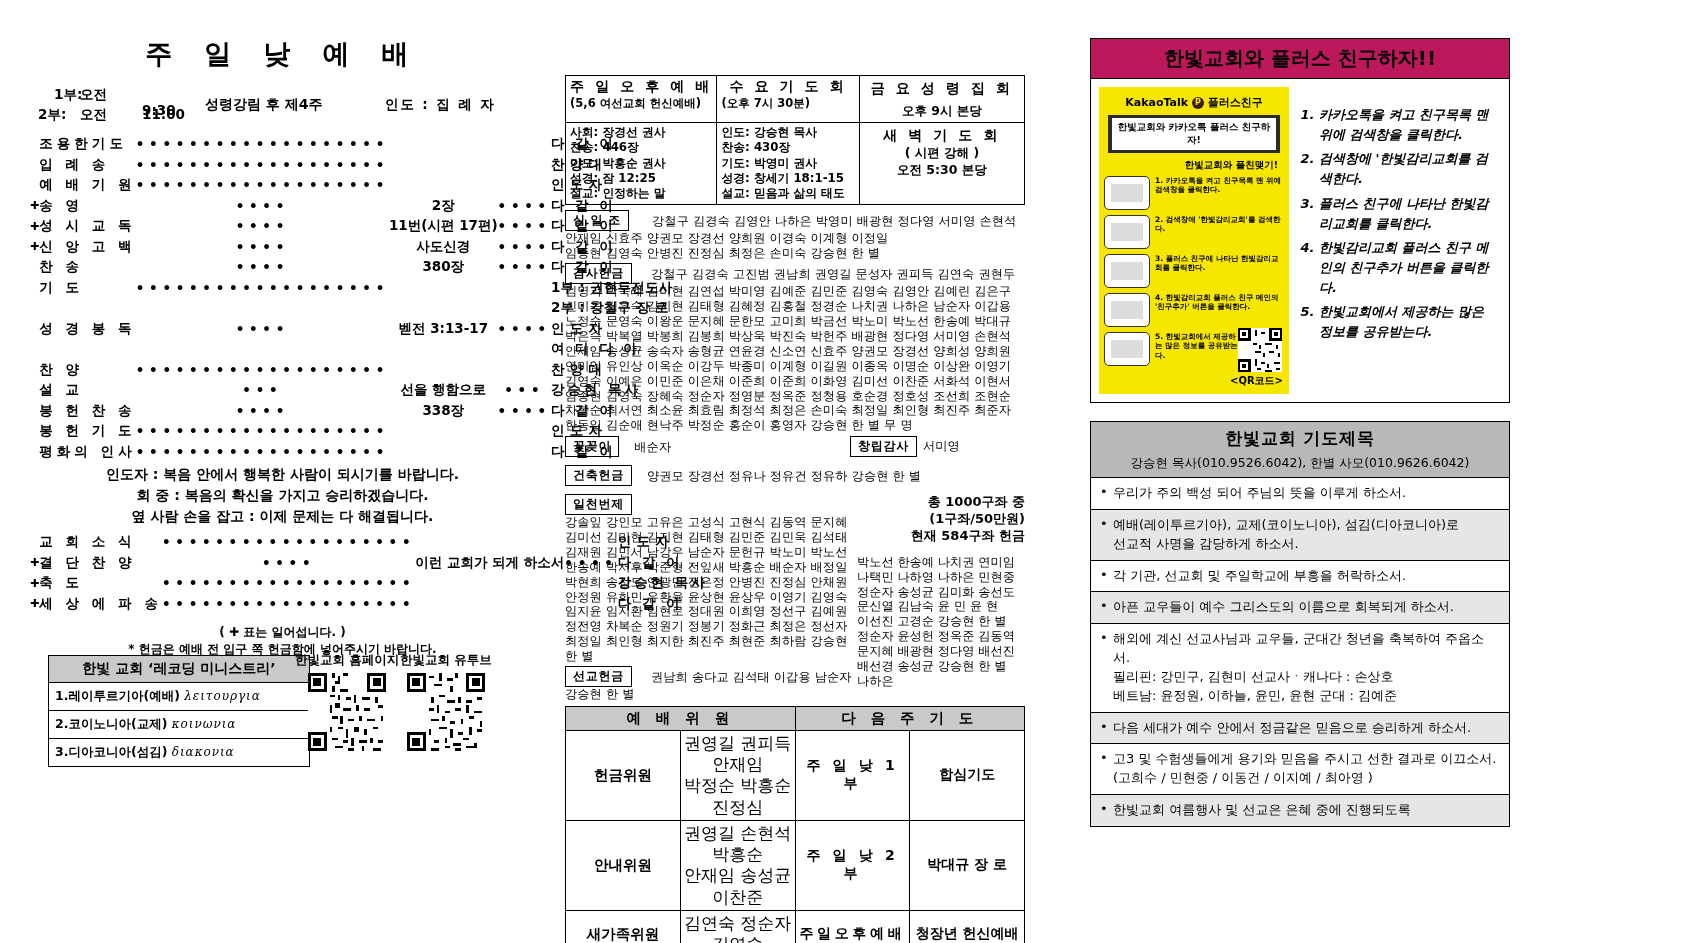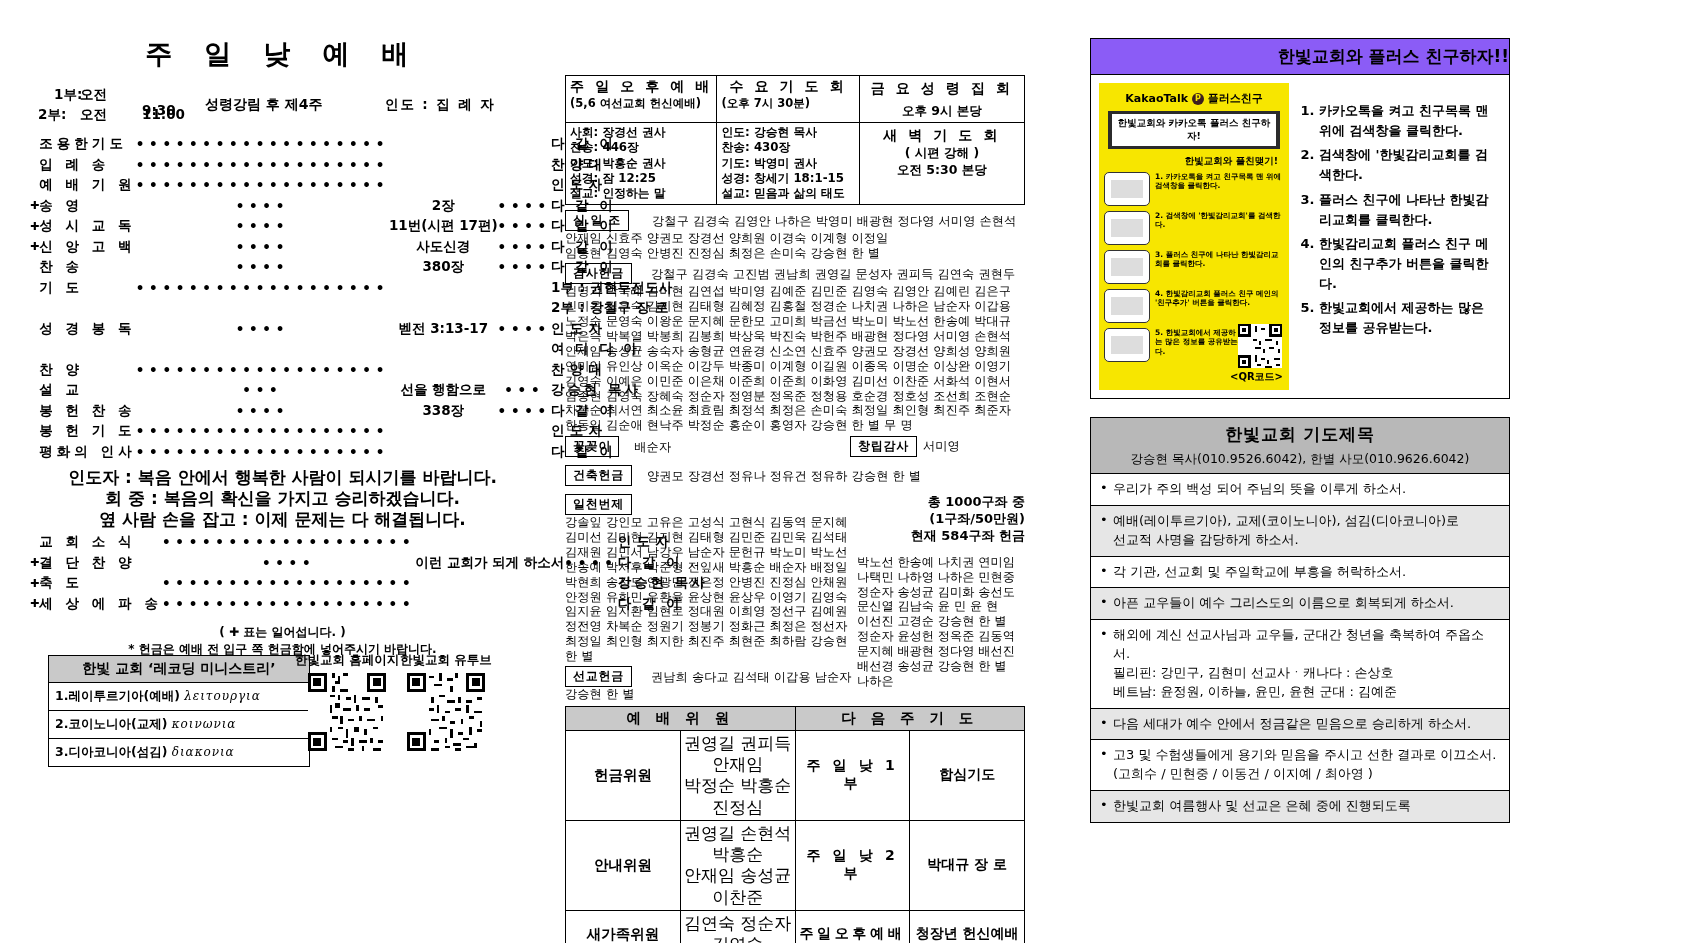--- a/index.html
+++ b/index.html
@@ -34,21 +34,21 @@
   table.order { width:100%; border-collapse:collapse; font-size:13.5px; font-weight:bold; }
   table.order td { padding:0; vertical-align:middle; white-space:nowrap; }
   .c-cross { width:12px; text-align:left; font-size:11px; }
   .c-item  { width:108px; letter-spacing:.30em; }
   .c-dots  { text-align:center; overflow:hidden; }
   .c-mid   { text-align:center; width:130px; }
   .c-dots2 { text-align:center; width:70px; }
   .c-who   { width:132px; text-align:left; letter-spacing:.22em; padding-left:4px; }
   .c-who.tight { letter-spacing:0.02em; }
   .row-h { height:20.5px; }
-  .resp { text-align:center; font-size:17px; font-weight:bold; height:21px; }
+  .resp { text-align:center; font-size:14px; font-weight:bold; height:21px; }
   .note-c { text-align:center; font-size:12px; font-weight:bold; }
   .note-s { text-align:center; font-size:12px; font-weight:bold; }
 
   
   #rec-wrap { position:absolute; left:48px; top:655px; width:262px;
               border:1.6px solid #000; }
   #rec-wrap .rh { background:#c9c9c9; border-bottom:1.4px solid #000;
                   text-align:center; font-weight:bold; font-size:14px; padding:4px 0; }
   #rec-wrap .rr { border-bottom:1.2px solid #000; font-size:12.5px; font-weight:bold;
                   padding:5px 6px; }
@@ -84,41 +84,41 @@
   .comm-h { background:#c9c9c9; text-align:center; font-weight:bold;
             font-size:14.5px; letter-spacing:.34em; }
   .comm-l { text-align:center; font-weight:bold; font-size:14.5px; }
   .comm-r { text-align:center; font-size:17px; line-height:1.25; }
   .comm-n { text-align:center; font-weight:bold; font-size:14px; letter-spacing:.26em; }
   .comm-p { text-align:center; font-weight:bold; font-size:14px; }
 
   
   #right-col { position:absolute; left:1090px; top:38px; width:420px; }
   #kakao-box { border:1.6px solid #000; }
-  #kakao-box .kh { background:#8b5cf6; text-align:right; font-weight:bold;
-                   font-size:17px; padding:6px 0; border-bottom:1.6px solid #000; }
+  #kakao-box .kh { background:#be185d; text-align:center; font-weight:bold;
+                   font-size:20px; padding:6px 0; border-bottom:1.6px solid #000; }
   #kakao-body { display:flex; padding:8px; gap:10px; background:#fff; }
   #kakao-ad { width:190px; background:#f7e600; padding:6px 5px; position:relative; }
   #kakao-ad .ktop { text-align:center; font-size:11px; font-weight:bold; margin:2px 0 5px; }
   #kakao-ad .kbar { background:#2b2b2b; color:#fff; text-align:center;
                     font-size:9.5px; font-weight:bold; padding:3px 4px; margin:0 4px 6px; }
   #kakao-ad .kbar span { background:#fff; color:#000; display:block; padding:3px 2px; }
   #kakao-ad .ksub { text-align:right; font-size:9.5px; font-weight:bold; margin:0 6px 4px; }
   .phone-row { display:flex; gap:5px; align-items:flex-start; margin-bottom:5px; }
   .phone { width:46px; height:34px; background:#fff; border:1.5px solid #333;
            border-radius:5px; position:relative; flex:0 0 auto; }
   .phone::after { content:""; position:absolute; left:6px; right:6px; top:7px;
                   height:18px; background:#ddd; }
   .pstep { font-size:7.5px; line-height:1.25; font-weight:bold; }
   #qr-kakao { position:absolute; right:7px; bottom:22px; width:44px; height:44px; }
   #kakao-ad .kqrlabel { text-align:center; font-size:10px; font-weight:bold;
                         position:absolute; right:6px; bottom:6px; }
   #kakao-steps { flex:1; font-size:13px; font-weight:bold; line-height:1.55;
                  padding-top:18px; }
-  #kakao-steps li { margin-bottom:4px; }
+  #kakao-steps li { margin-bottom:4px;font-style:italic; }
   #kakao-steps ol { margin:0; padding-left:20px; }
 
   #pray-box { border:1.6px solid #000; margin-top:18px; }
   #pray-box .ph { background:#b8b8b8; text-align:center; font-weight:bold;
                   font-size:17px; padding:5px 0; letter-spacing:.05em; }
   #pray-box .psub { background:#b8b8b8; text-align:center; font-size:12.5px;
                     padding:0 0 5px; border-bottom:1.6px solid #000; }
   .pitem { border-bottom:1.3px solid #000; padding:6px 10px 6px 22px;
            font-size:13px; position:relative; line-height:1.45; }
   .pitem:last-child { border-bottom:none; }

